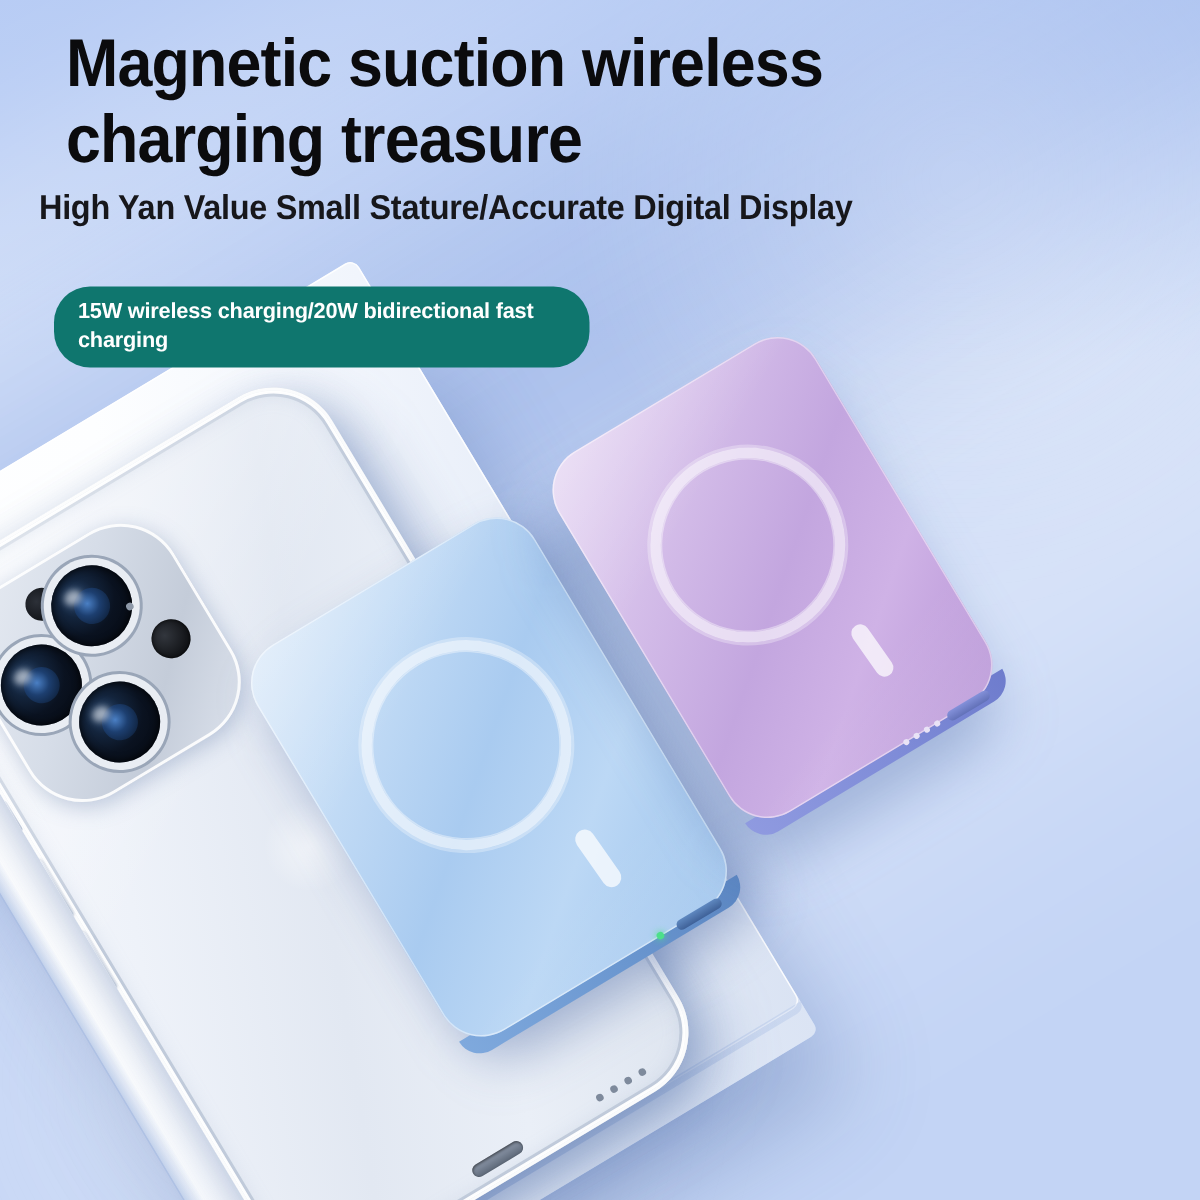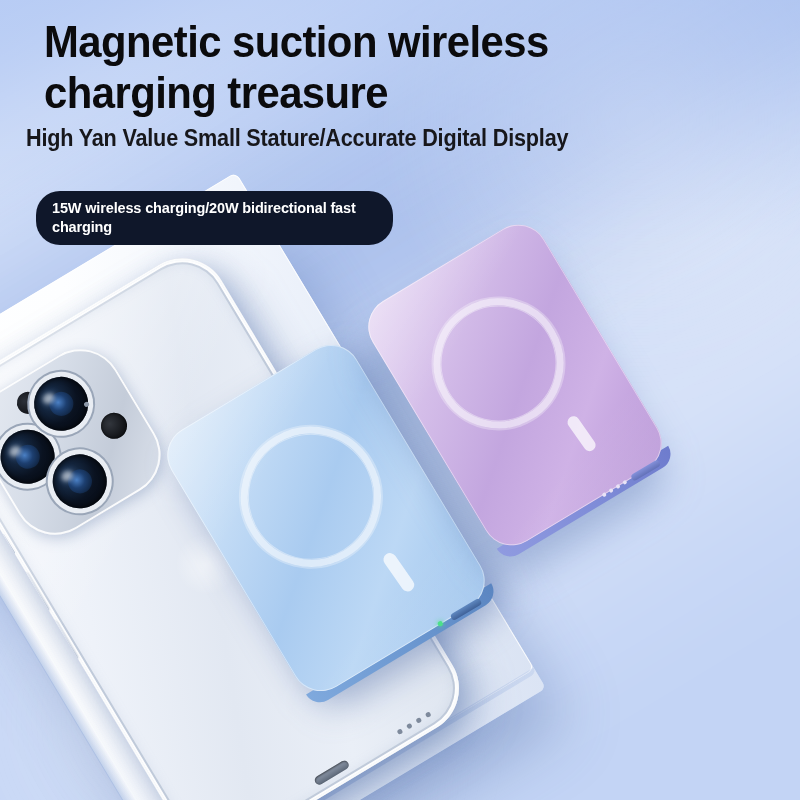--- a/index.html
+++ b/index.html
@@ -49,21 +49,21 @@
     letter-spacing:-.6px;transform:scaleX(.93);transform-origin:left top;
     white-space:pre-line;
   }
   .subhead{
     position:absolute;left:26px;top:124px;width:700px;
     font-size:23px;line-height:28px;font-weight:700;color:#17171b;
     letter-spacing:-.2px;transform:scaleX(.94);transform-origin:left top;
   }
   .badge{
     position:absolute;left:36px;top:191px;width:357px;min-height:50px;
-    background:#0f172a;border-radius:24px;
+    background:#0f766e;border-radius:24px;
     padding:8px 16px 9px 16px;box-sizing:border-box;
     color:#ffffff;font-size:14.5px;line-height:18.5px;font-weight:700;
     letter-spacing:-.15px;
   }
 
   
   .scene{position:absolute;left:0;top:210px;width:800px;height:590px;}
 
   
   .slab-wrap{

